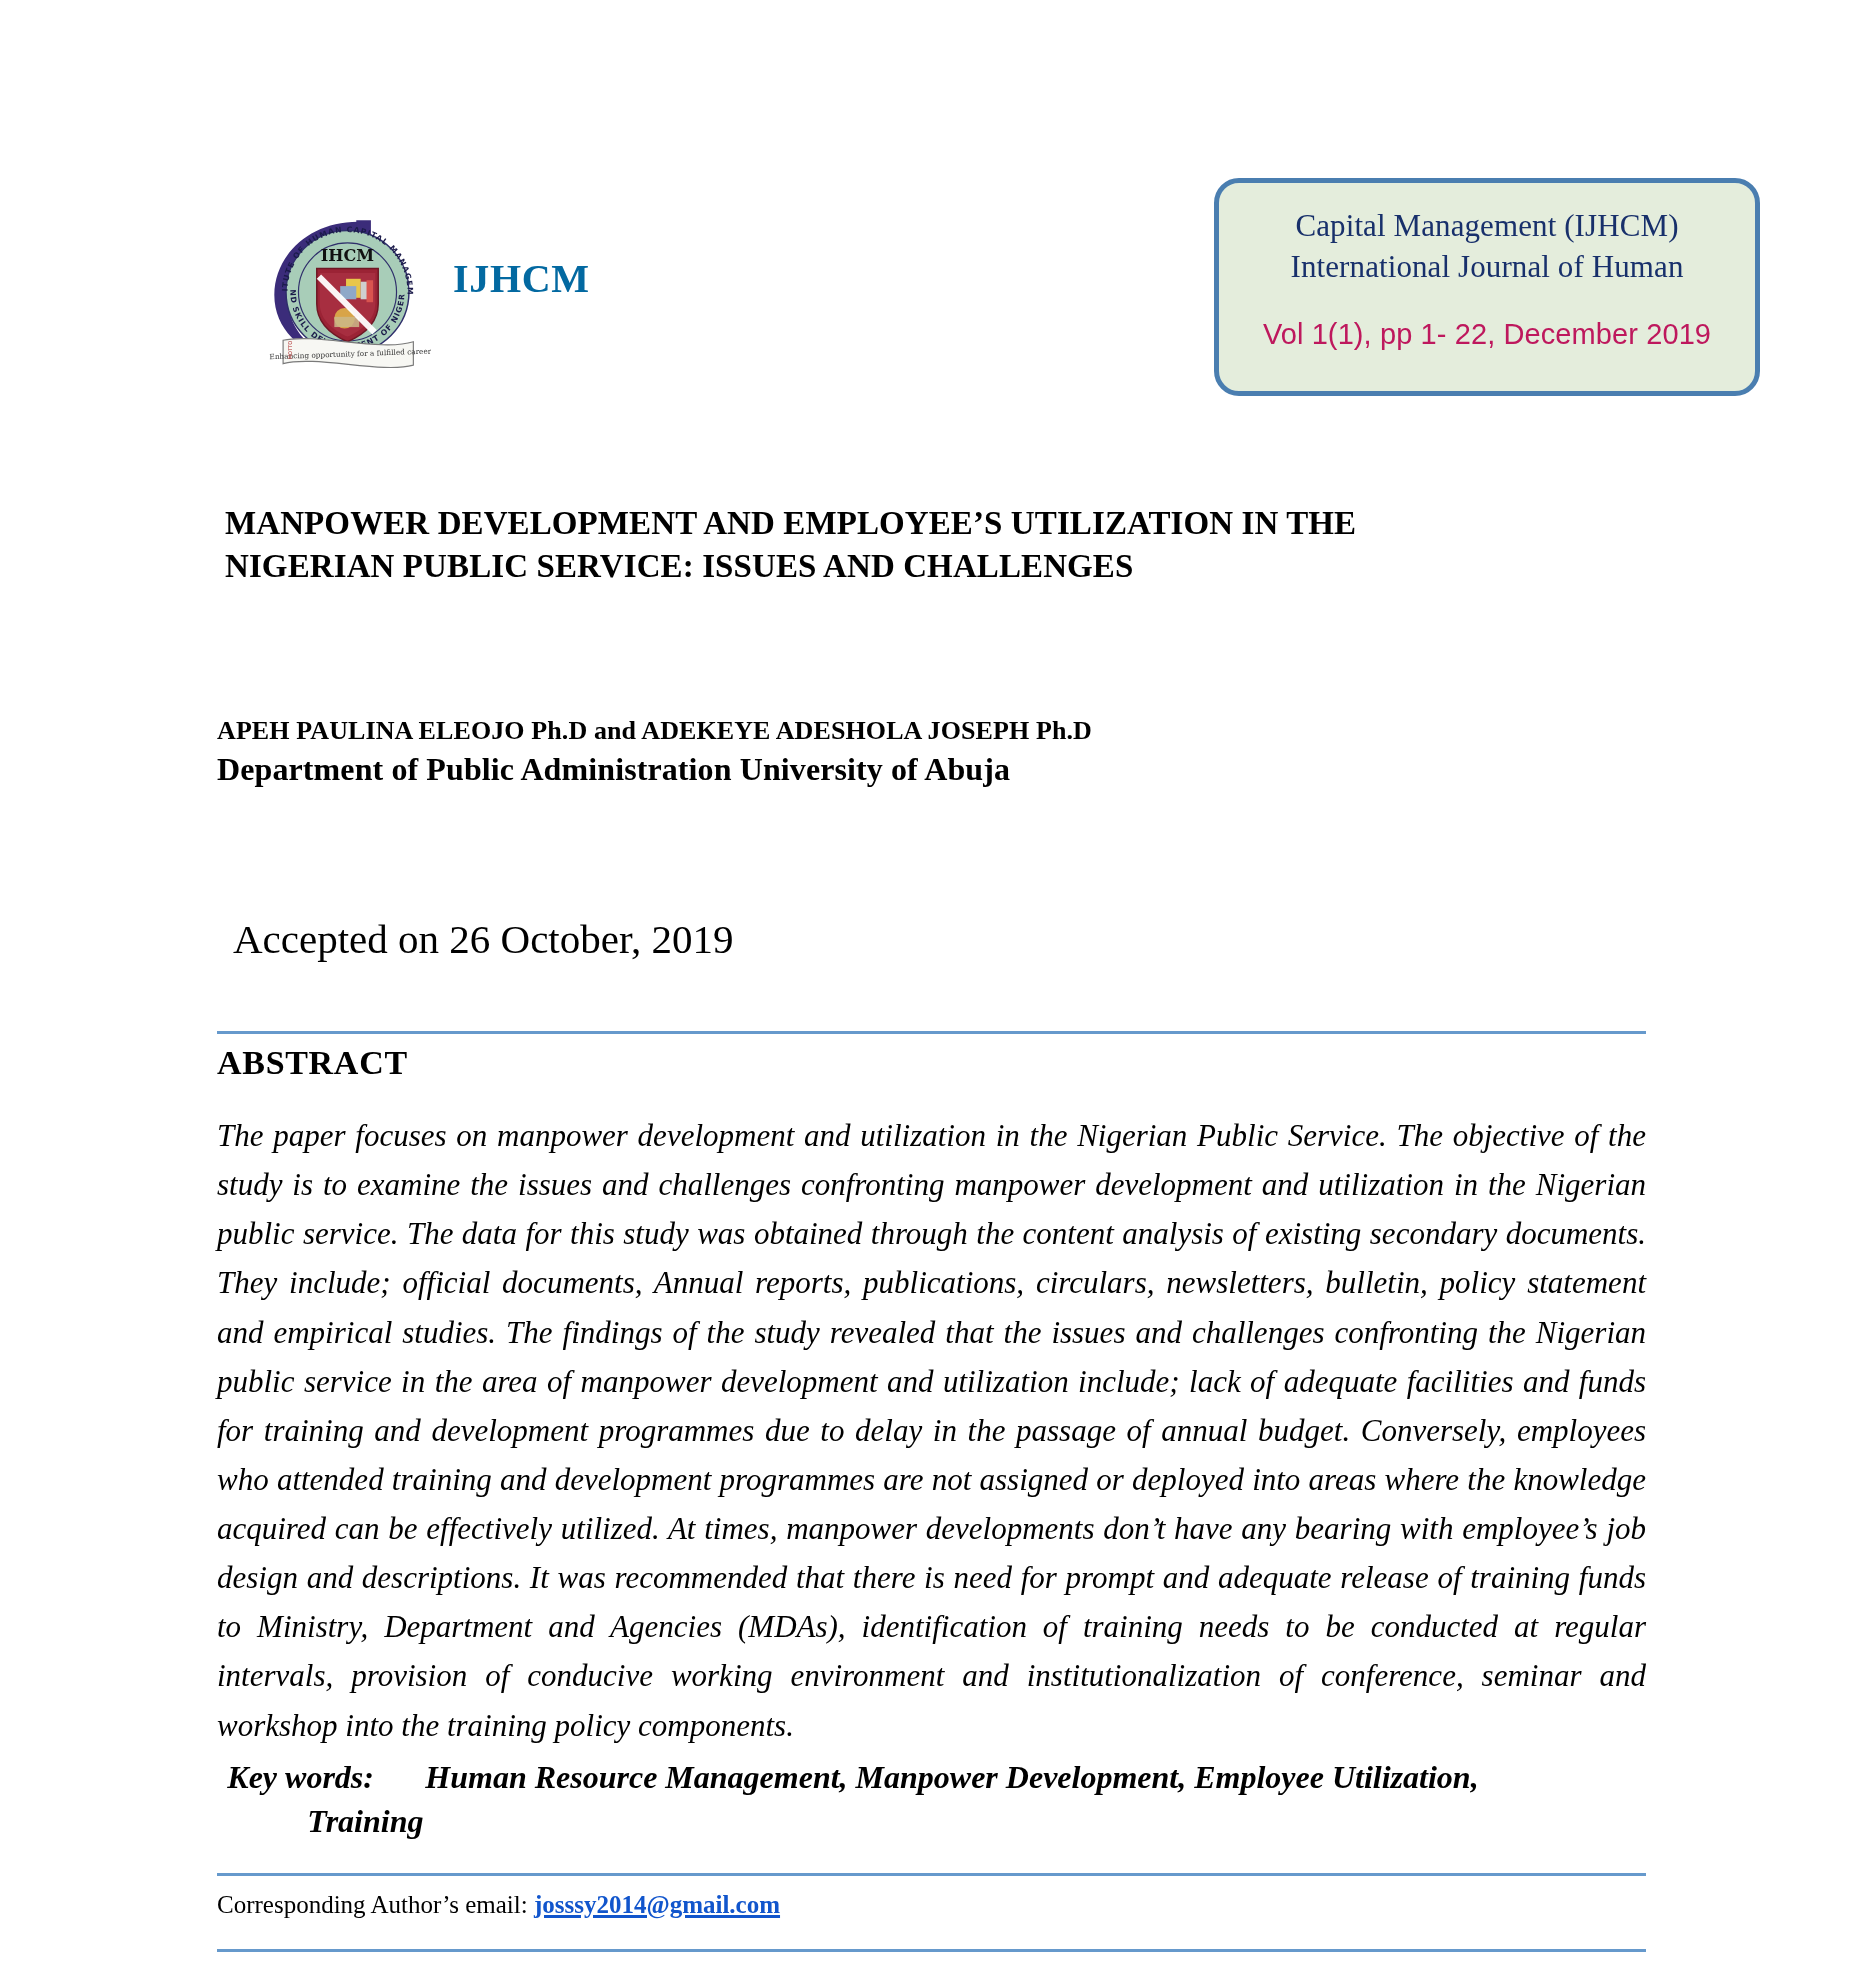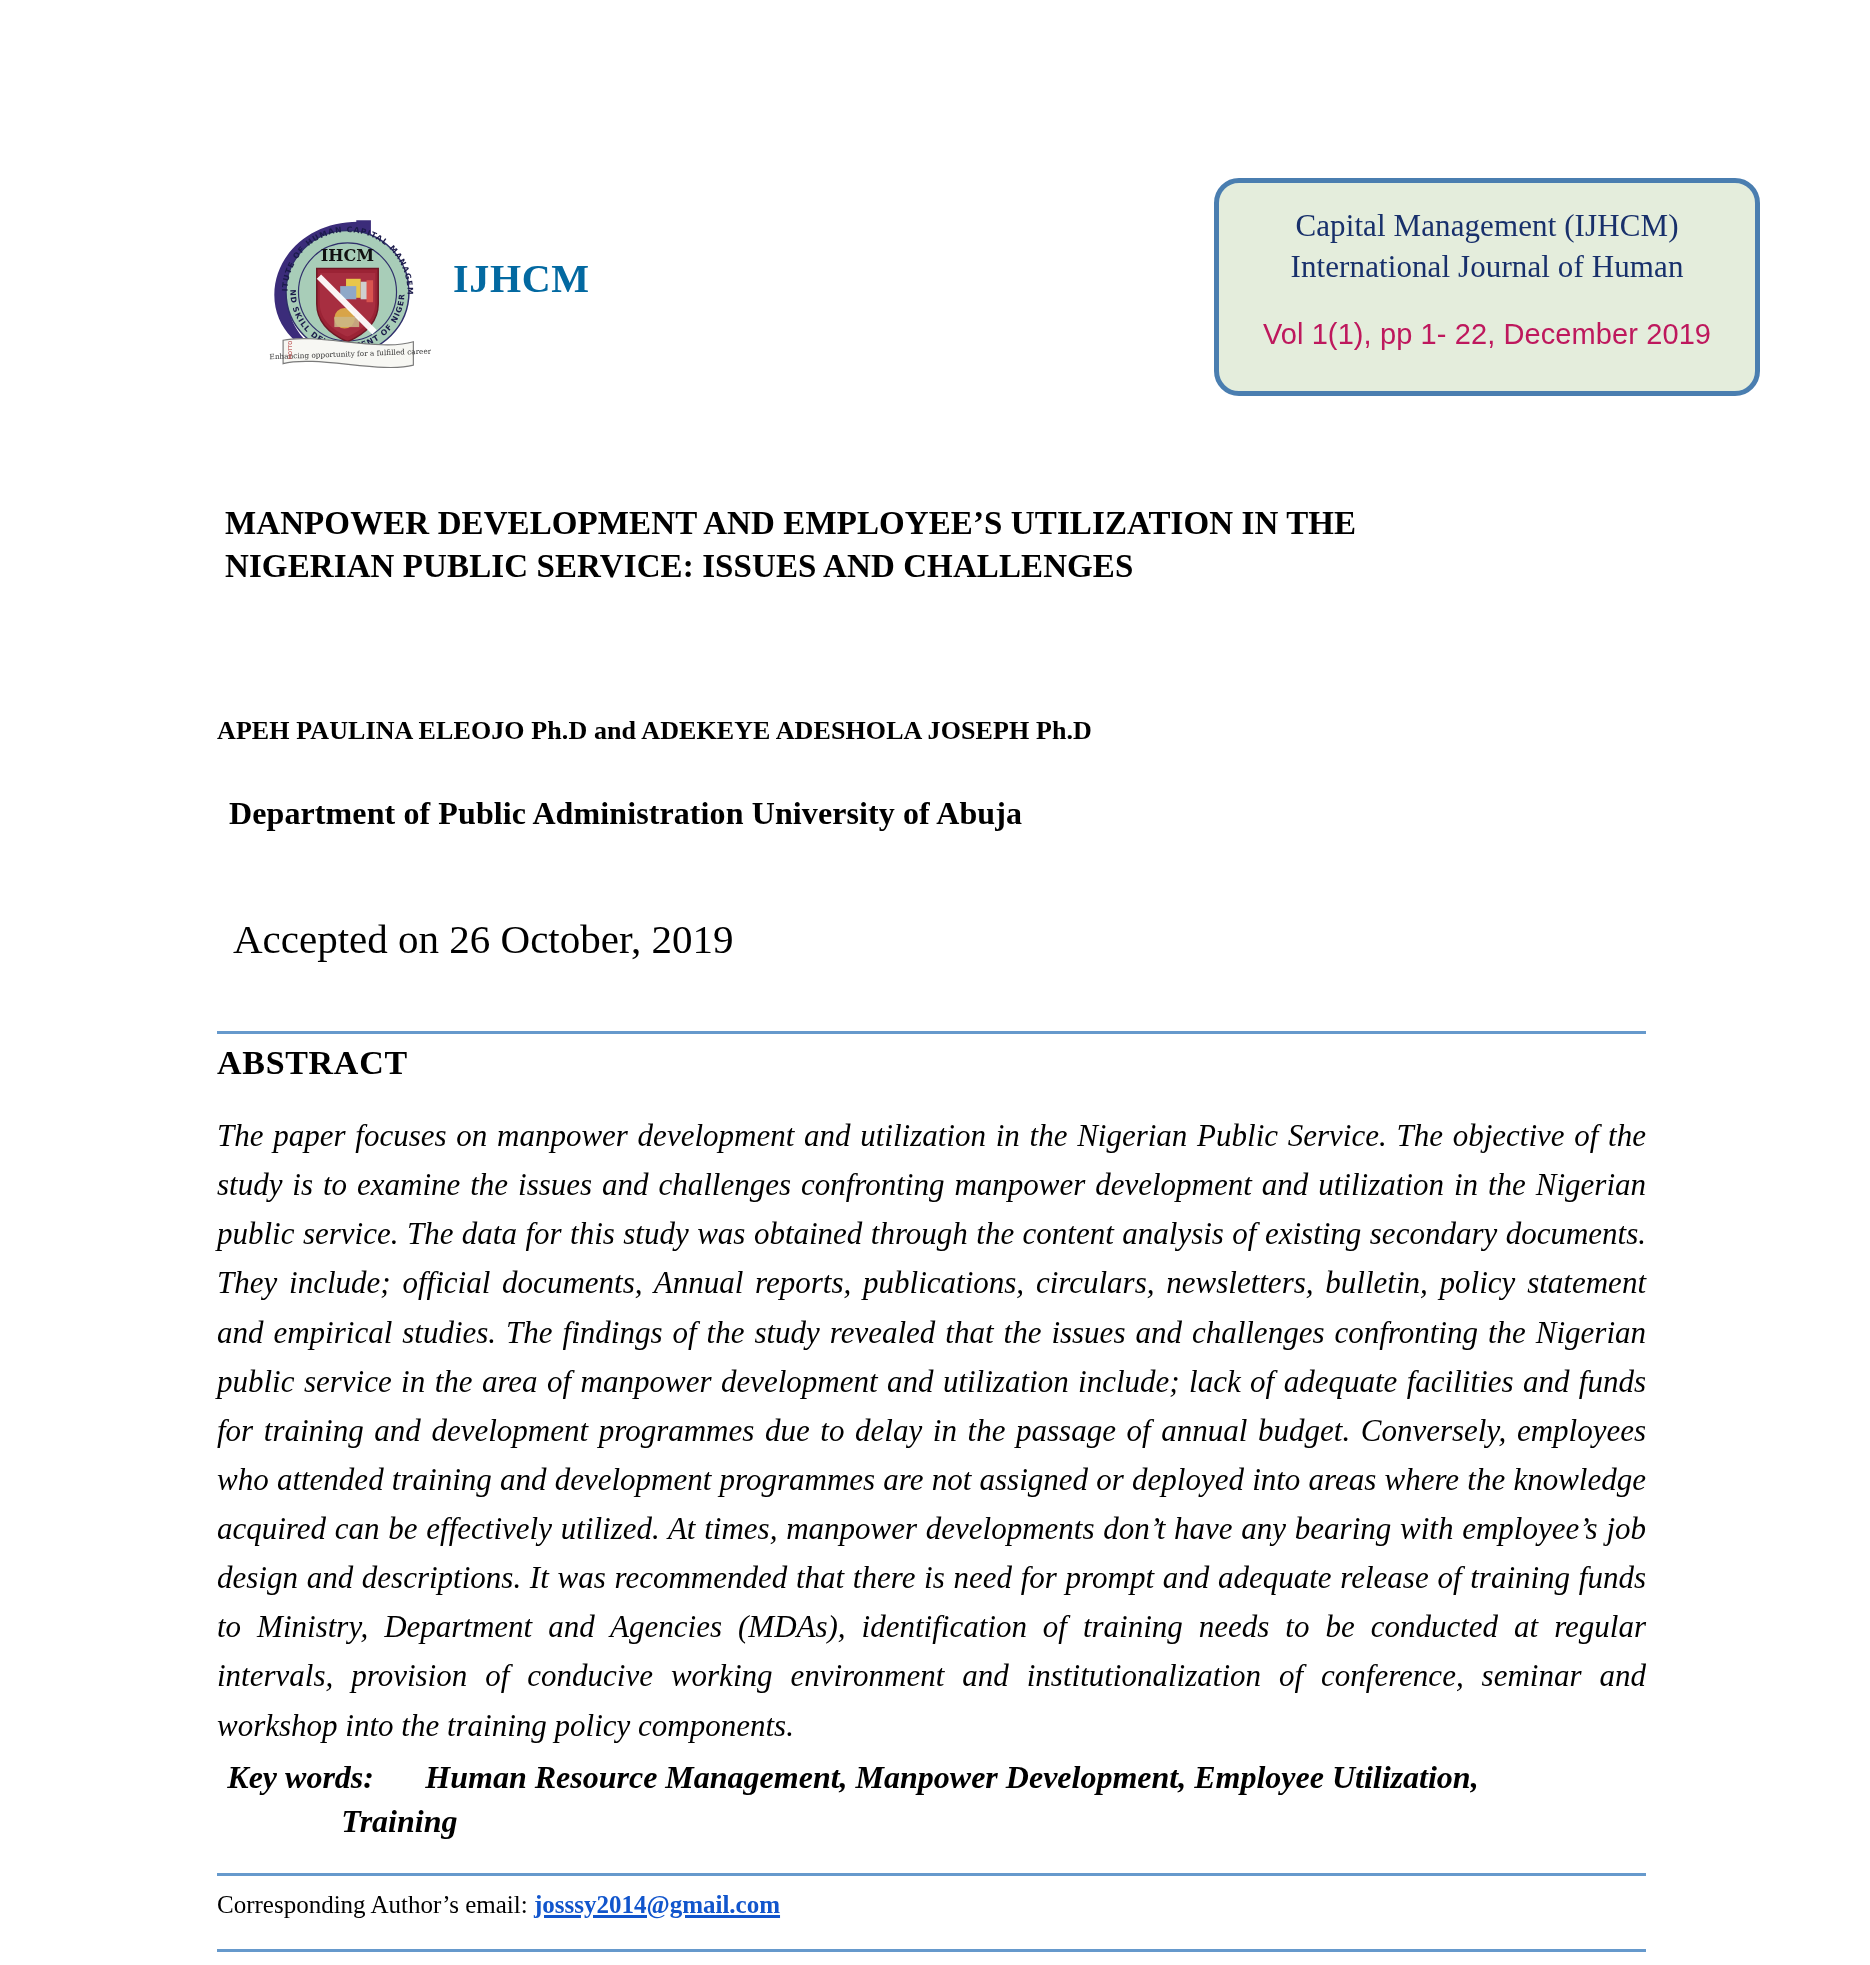--- a/index.html
+++ b/index.html
@@ -112,27 +112,26 @@
     left: 0;
     width: 1394px;
     font-weight: bold;
     font-size: 26px;
     letter-spacing: 0.1px;
     margin-top: 46px;
   }
 
   .affiliation {
     position: absolute;
-    top: 795px;
+    top: 751px;
     left: 0;
     width: 1394px;
     font-weight: bold;
     font-size: 32px;
     letter-spacing: 0.1px;
-    margin-left: 12px;
   }
 
   .accepted {
     position: absolute;
     top: 915px;
     left: 16px;
     width: 1394px;
     font-size: 41px;
   }
 
@@ -178,21 +177,21 @@
   }
   .keywords-label {
     display: inline-block;
     width: 198px;
   }
   .keywords-values {
     display: inline;
   }
   .keywords-cont {
     display: block;
-    margin-left: 114px;
+    margin-left: 80px;
   }
 
   .rule-footer-top {
     position: absolute;
     top: 1873px;
     left: 0;
     width: 1429px;
     height: 2.9px;
     background: #6699CC;
   }

